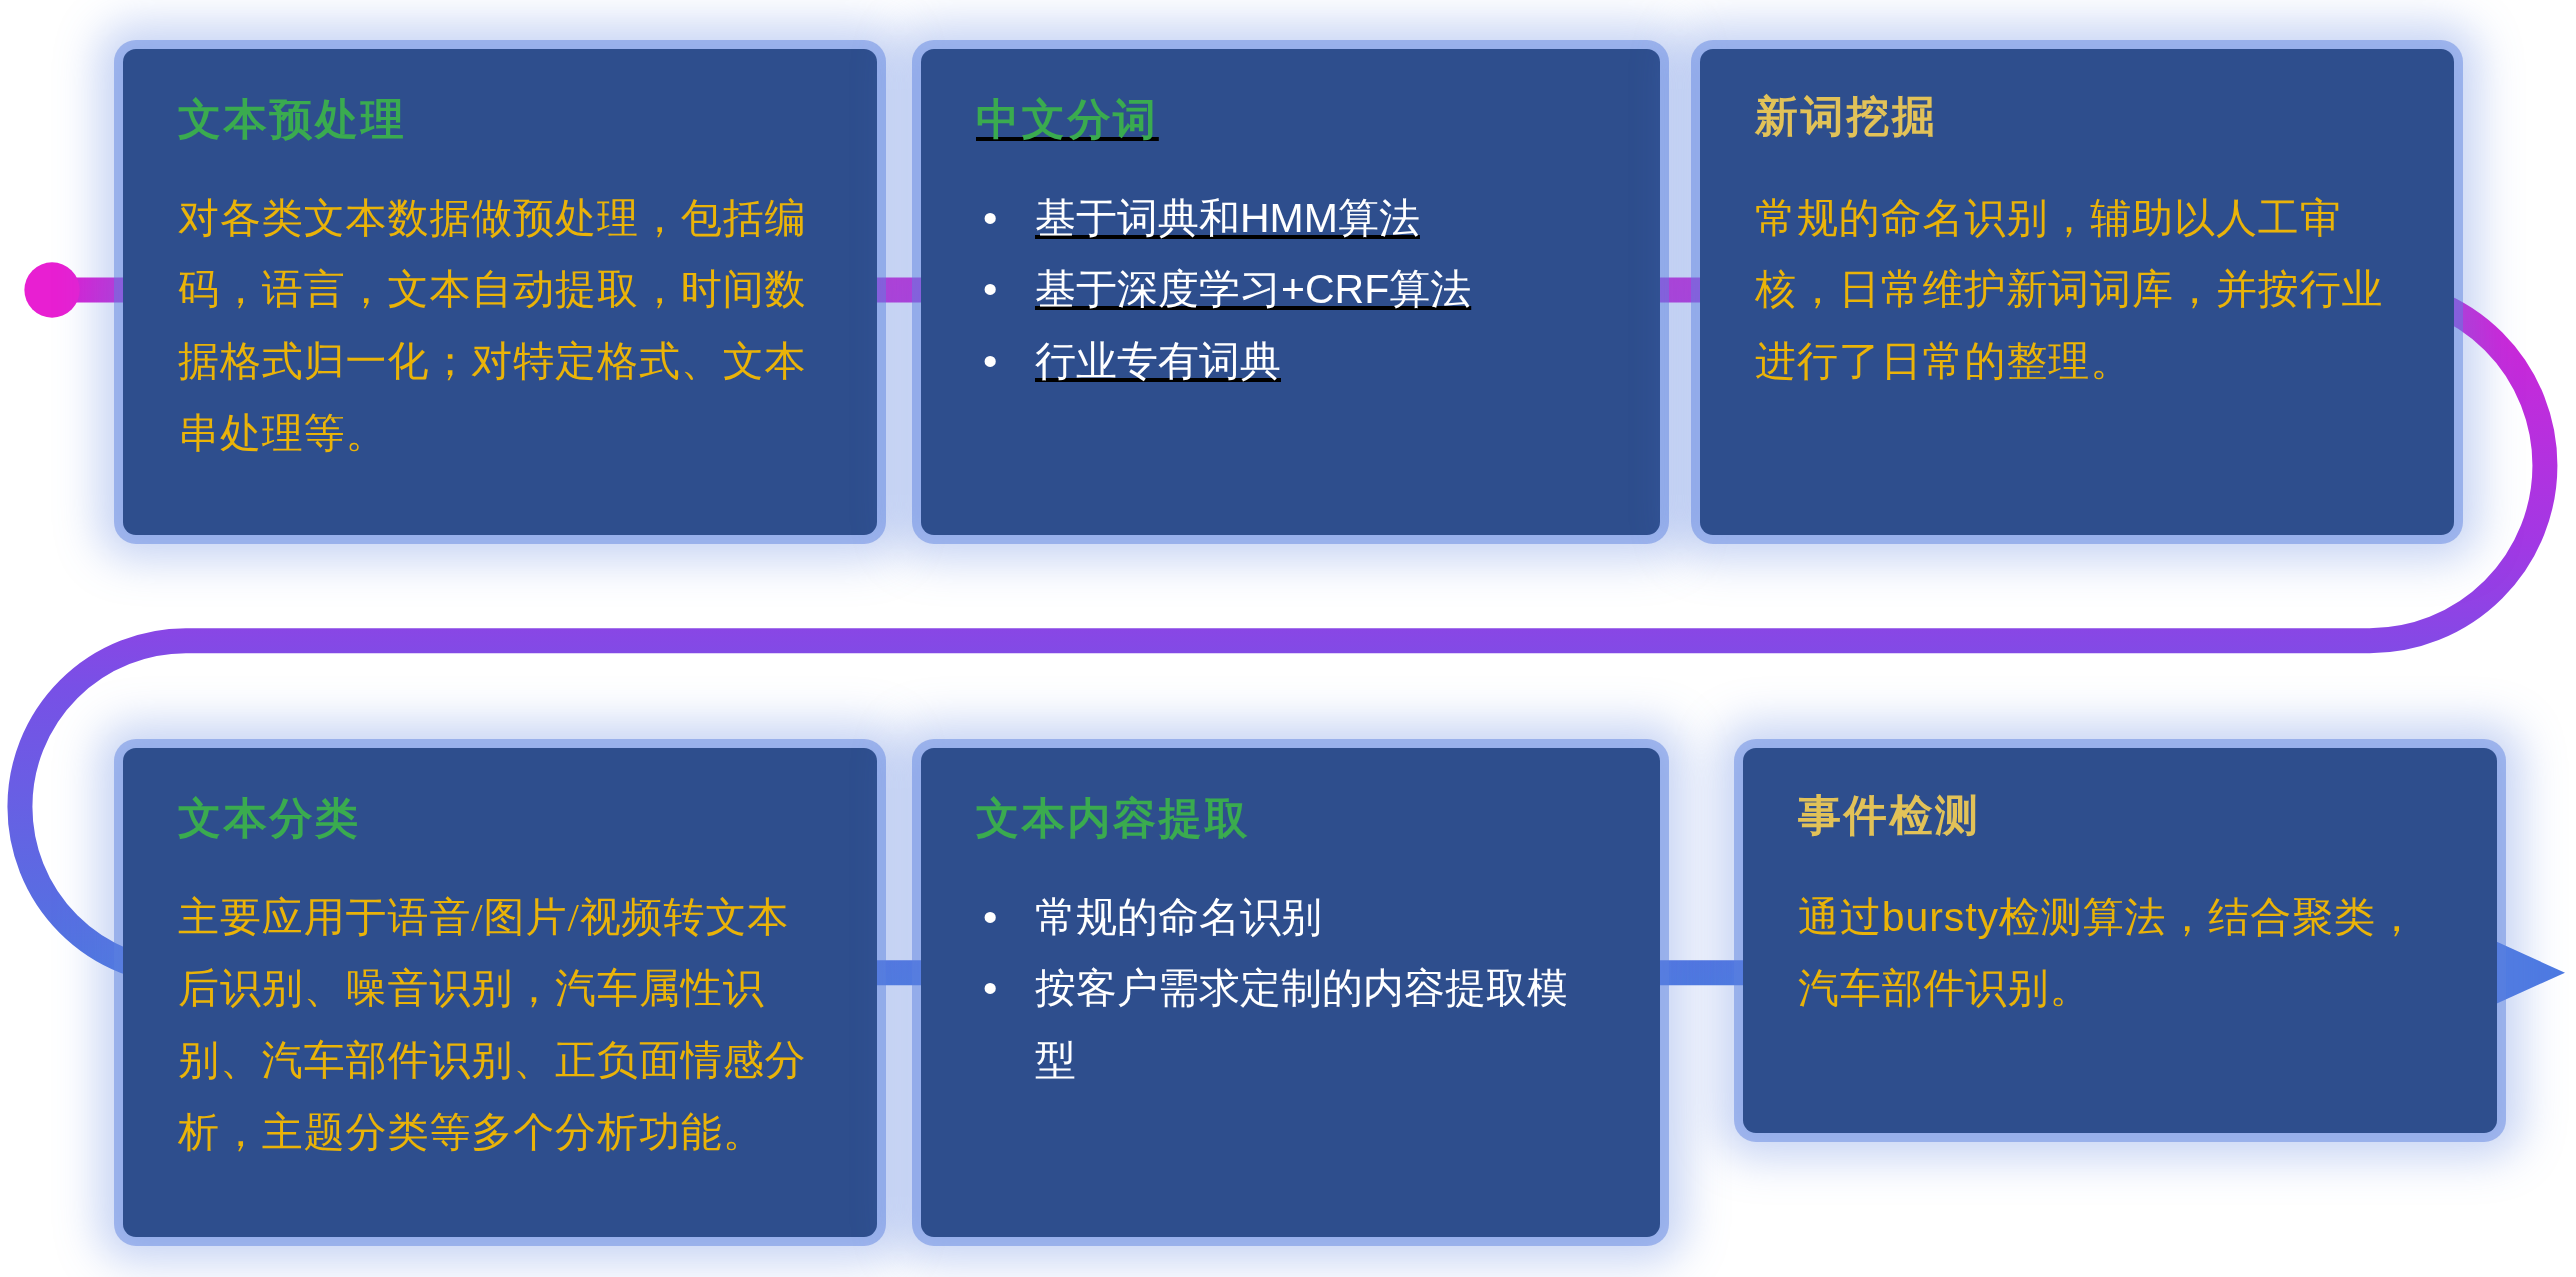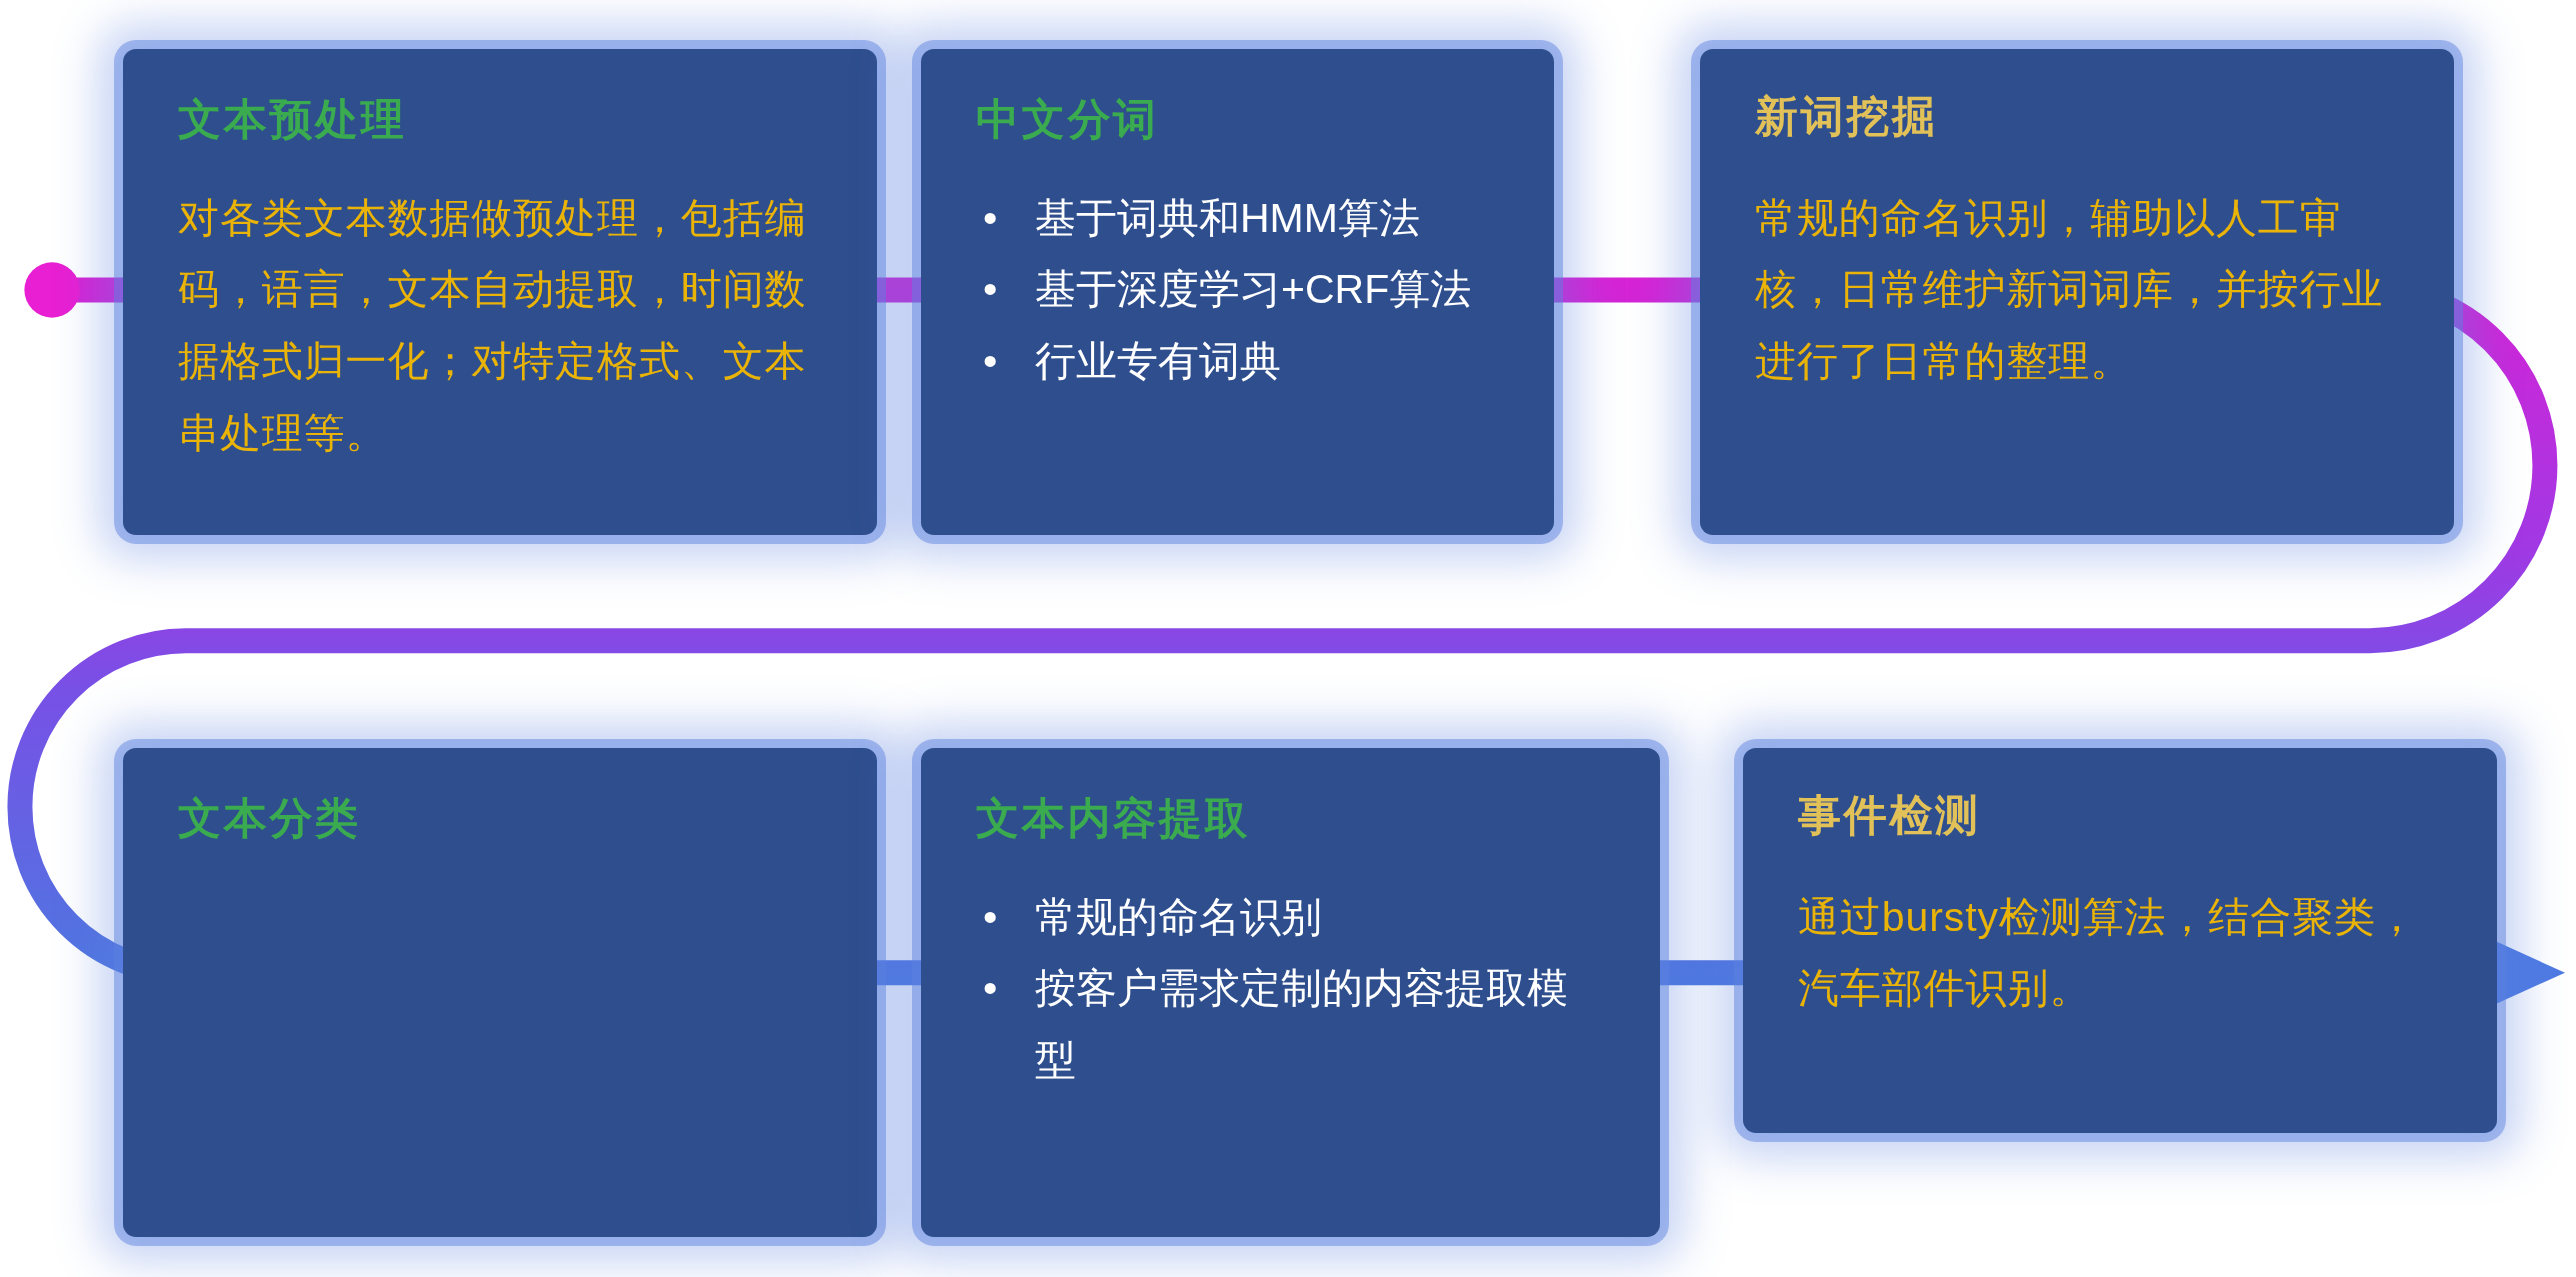--- a/index.html
+++ b/index.html
@@ -64,21 +64,21 @@
   }
   .card li::before {
     content: "\2022";
     position: absolute;
     left: 7.1px;
     color: #ffffff;
   }
 
   
   .c1 { left: 123px;  top: 49px;  width: 754px; height: 486px; }
-  .c2 { left: 921px; top: 49px;  width: 633px; height: 486px; }
+  .c2 { left: 921px; top: 49px;  width: 739px; height: 486px; text-decoration: underline; }
   .c3 { left: 1700px; top: 49px;  width: 754px; height: 486px; }
   .c4 { left: 123px;  top: 748px; width: 754px; height: 489px; font-family: Liberation Serif, serif; }
   .c5 { left: 921px; top: 748px; width: 739px; height: 489px; }
   .c6 { left: 1700px; top: 748px; width: 754px; height: 385px; margin-left: 43px; }
 </style>
 </head>
 <body>
 
 <div class="stage">
 
@@ -113,20 +113,21 @@
     </ul>
   </div>
 
   <div class="card c3">
     <h2 class="t-yellow">新词挖掘</h2>
     <p>常规的命名识别，辅助以人工审核，日常维护新词词库，并按行业进行了日常的整理。</p>
   </div>
 
   <div class="card c4">
     <h2 class="t-green">文本分类</h2>
+    <p>主要应用于语音/图片/视频转文本后识别、噪音识别，汽车属性识别、汽车部件识别、正负面情感分析，主题分类等多个分析功能。</p>
   </div>
 
   <div class="card c5">
     <h2 class="t-green">文本内容提取</h2>
     <ul>
       <li>常规的命名识别</li>
       <li>按客户需求定制的内容提取模型</li>
     </ul>
   </div>
 

